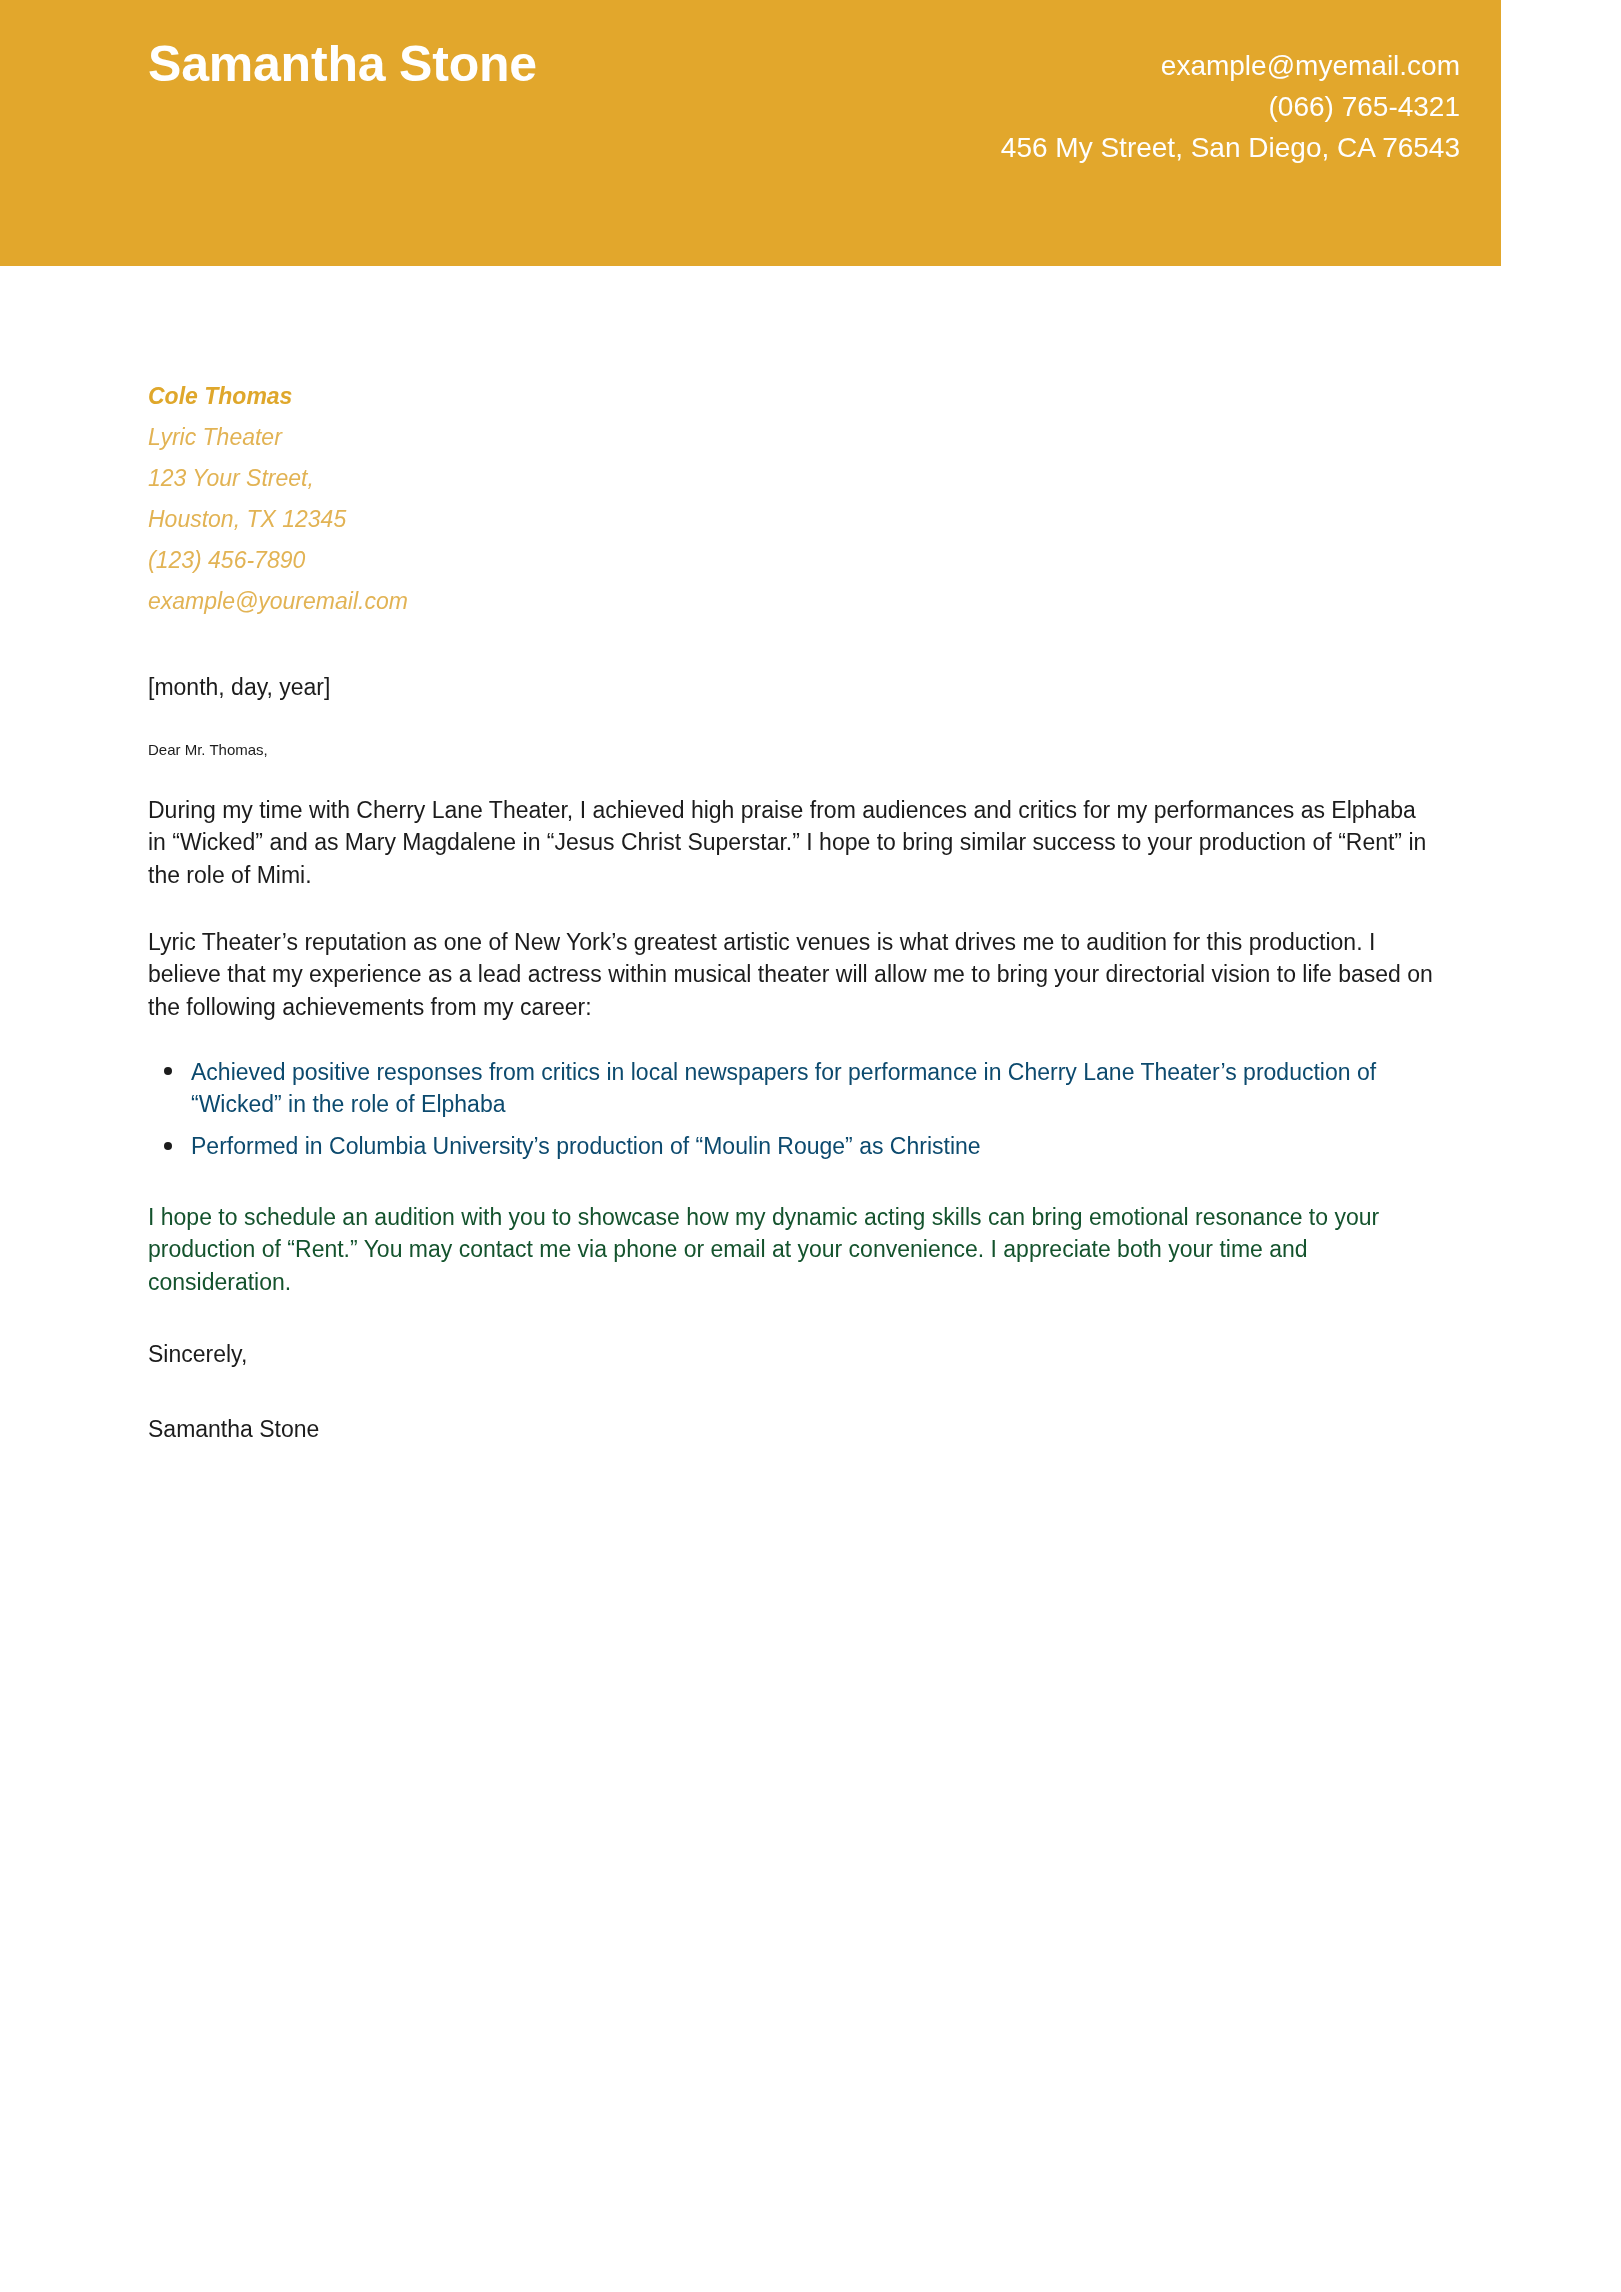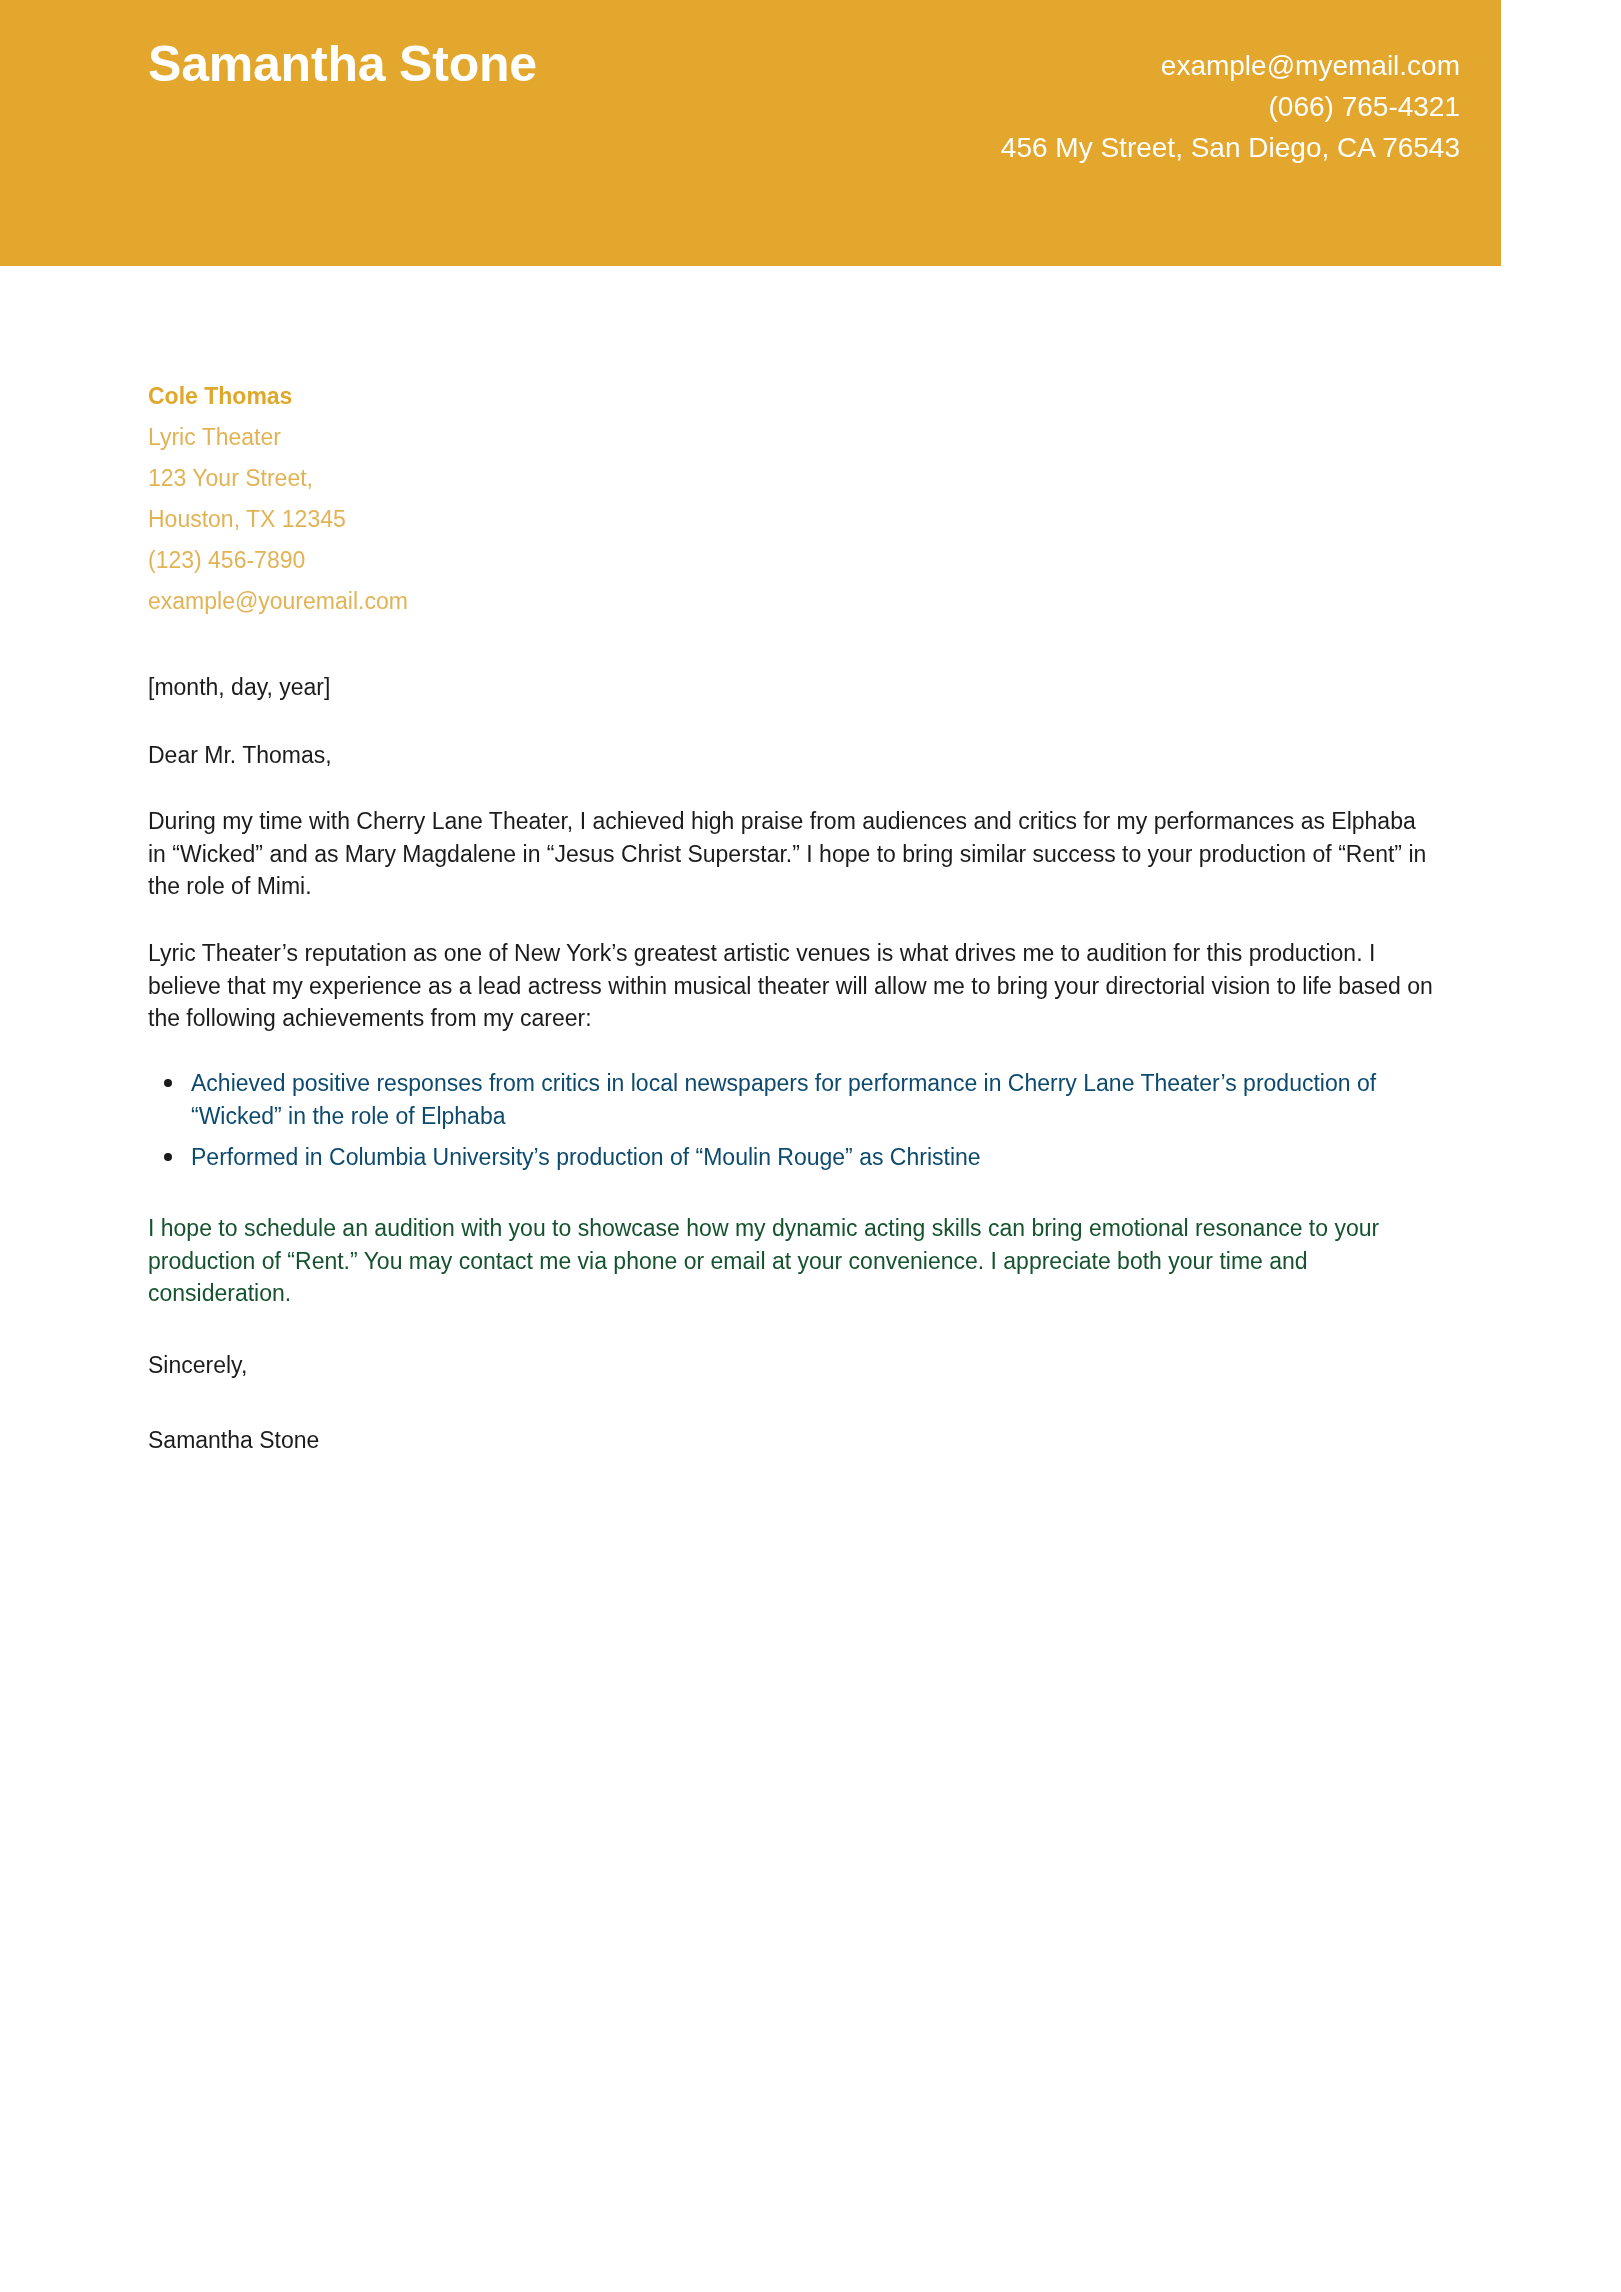--- a/index.html
+++ b/index.html
@@ -64,20 +64,21 @@
   
   .body-area {
     position: absolute;
     left: 148px;
     top: 376px;
     width: 1291px;
   }
 
   .recipient-block {
     margin-bottom: 16px;
+    font-style: italic;
   }
   .recipient-name {
     font-size: 23px;
     font-weight: bold;
     color: #DFA72B;
     line-height: 1.78;
     white-space: nowrap;
   }
   .recipient-line {
     font-size: 23px;
@@ -87,21 +88,21 @@
   }
 
   .date-line {
     font-size: 23px;
     color: #1c1c1c;
     line-height: 1.4;
     margin-top: 49px;
   }
 
   .salutation {
-    font-size: 23px;
+    font-size: 15px;
     color: #1c1c1c;
     line-height: 1.4;
     margin-top: 36px;
   }
 
   .para {
     font-size: 23px;
     color: #1c1c1c;
     line-height: 1.42;
     margin-top: 34px;

